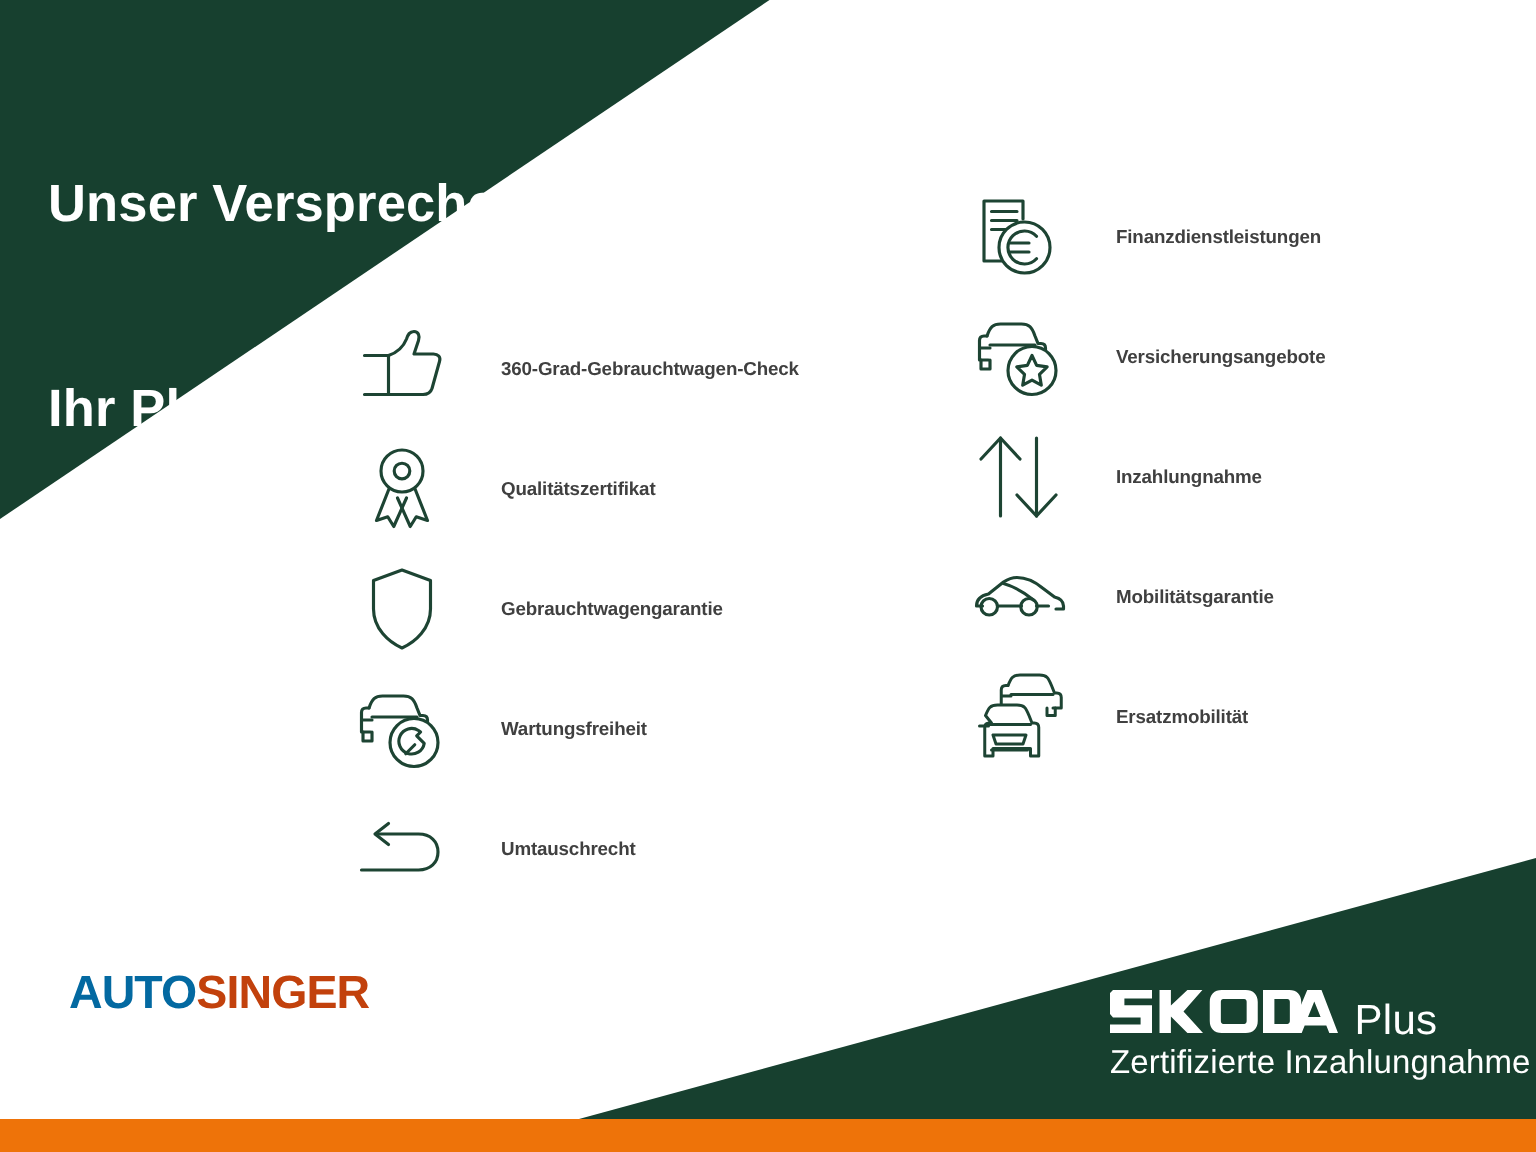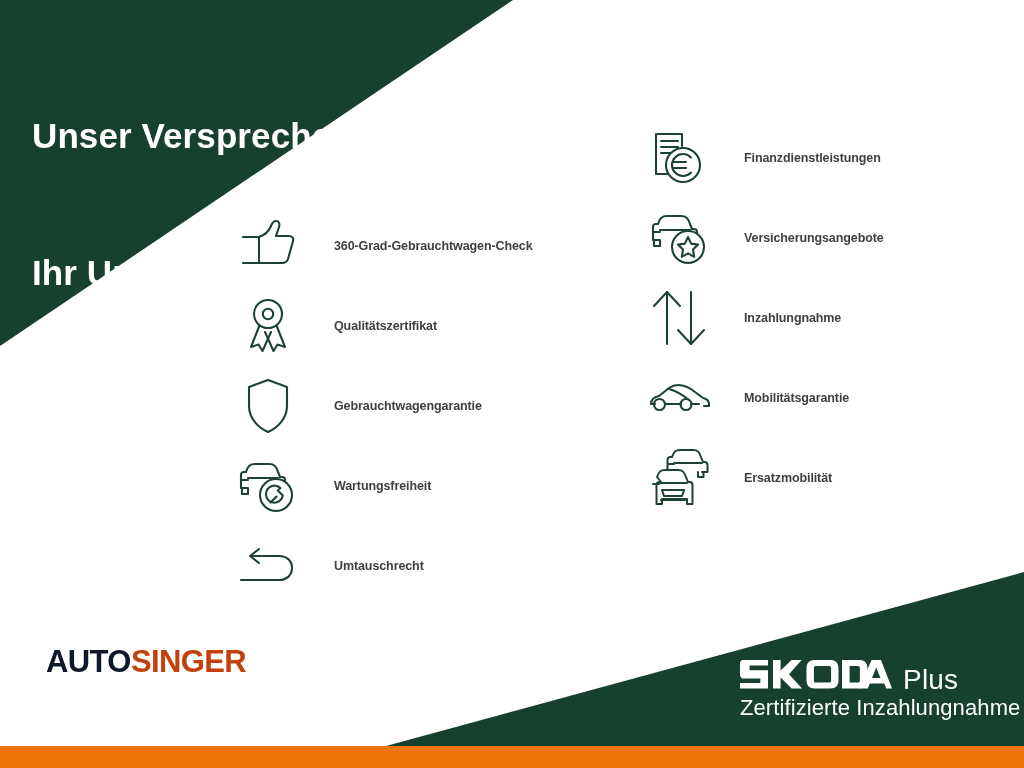--- a/index.html
+++ b/index.html
@@ -83,21 +83,21 @@
     top: 646px;
     width: 230px;
   }
   .as-word {
     font-size: 31px;
     font-weight: bold;
     letter-spacing: -0.6px;
     line-height: 1;
     white-space: nowrap;
   }
-  .as-auto   { color: #0f172a; }
+  .as-auto   { color: #0369a1; }
   .as-singer { color: #c2410c; }
   .as-tag {
     margin-top: 7px;
     text-align: right;
     font-size: 12.5px;
     color: #58595b;
     letter-spacing: 0.1px;
   }
 
   
@@ -137,21 +137,21 @@
 
   <svg class="bg-layer" viewBox="0 0 1024 768" width="1024" height="768">
     <rect x="0" y="0" width="1024" height="768" fill="#ffffff"></rect>
     <polygon points="0,0 513,0 0,346" fill="#17402f"></polygon>
     <polygon points="386,746 1024,572 1024,746" fill="#17402f"></polygon>
     <rect x="0" y="746" width="1024" height="22" fill="#ee7309"></rect>
   </svg>
 
   <div class="headline">
     <span class="headline-line">Unser Versprechen.</span>
-    <span class="headline-line">Ihr Unser.</span>
+    <span class="headline-line">Ihr Plus.</span>
   </div>
 
   <div class="col col-left">
 
     <div class="feature-row">
       <span class="feature-icon">
         <svg width="56" height="52" viewBox="0 0 56 52" fill="none" stroke="#1d4433" stroke-width="2.1" stroke-linejoin="round" stroke-linecap="round">
           <path d="M3 17 h16 v26 H3"></path>
           <path d="M19 17 c6 -2 10 -6 12 -11 c1 -3 2 -5 5 -5 c3 0 4 3 3 6 l-3 9 h13 c3 0 5 2 4 5 l-5 18 c-1 3 -3 4 -6 4 H19"></path>
         </svg>

